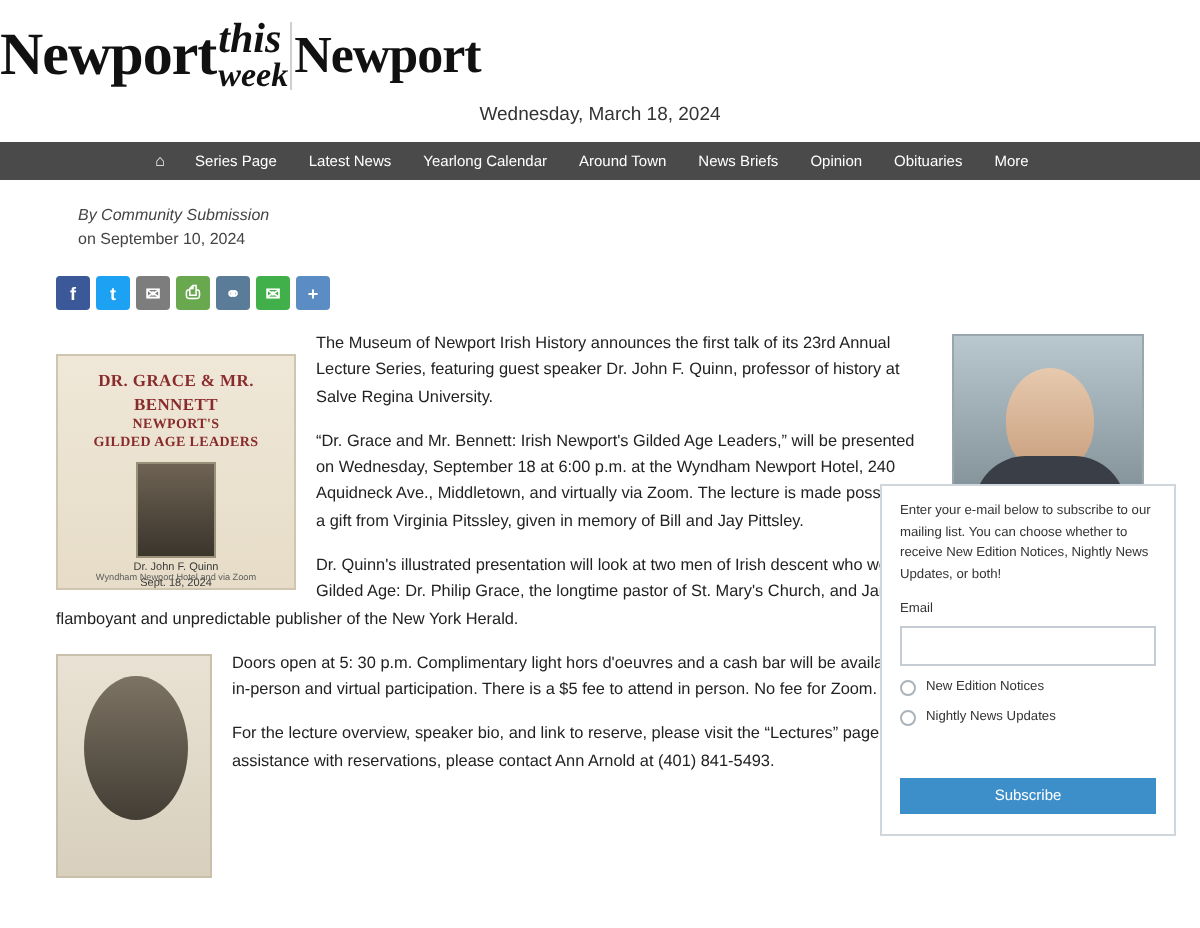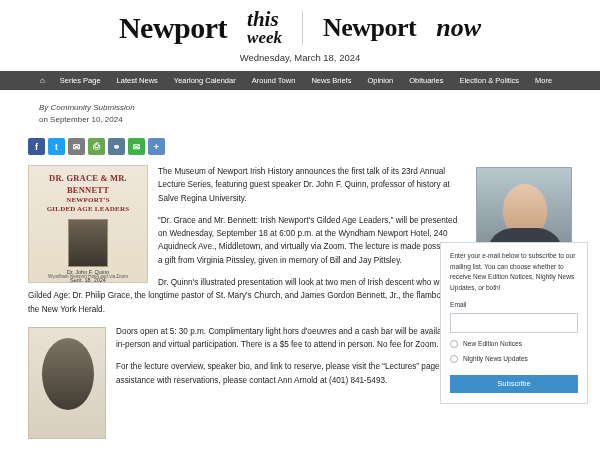--- a/index.html
+++ b/index.html
@@ -7,22 +7,22 @@
     margin: 0; padding: 0;
     width: 600px; height: 464px;
     background: #ffffff;
     font-family: "Liberation Sans", sans-serif;
     overflow: hidden;
   }
   .page { position: relative; width: 600px; height: 464px; background:#fff; }
 
   
   .masthead {
-    display:flex; align-items:center; justify-content:center;
-    gap: 20px; padding: 10px 0 6px 0;
+    display:flex; align-items:center; justify-content:flex-start;
+    gap: 1px; padding: 10px 0 6px 0;
   }
   .logo-newport {
     font-family: "Liberation Serif", serif;
     font-size: 30px; font-weight: 700; letter-spacing: -0.5px; color:#111;
   }
   .logo-thisweek {
     font-family: "Liberation Serif", serif;
     font-style: italic; font-weight:700; font-size: 21px; color:#111;
     line-height: 0.95; display:inline-block; text-align:left;
   }
@@ -76,21 +76,21 @@
   }
 
   
   .content { padding: 10px 28px 0 28px; position: relative; }
   .article-text {
     font-size: 8.2px; color:#222; line-height: 1.62; text-align: left;
   }
   .article-text p { margin: 0 0 9px 0; }
 
   .poster {
-    float:left; width: 120px; height: 118px; margin: 0 10px 6px 0;
+    float:left; width: 120px; height: 118px; margin: 12px 10px 6px 0;
     background: linear-gradient(#efe7d8, #e6dcc7);
     border: 1px solid #cfc6b2; position: relative; overflow:hidden;
   }
   .poster .pt {
     text-align:center; color:#8a2b2b; font-family:"Liberation Serif", serif;
     font-weight:700; font-size: 7px; line-height:1.35; padding: 7px 4px 0 4px;
     letter-spacing: .2px;
   }
   .poster .pt .big { font-size: 8.5px; display:block; }
   .poster .photo {
@@ -149,21 +149,21 @@
     width:100%; height: 20px; border:1px solid #c5ccd3; background:#fff;
     font-size: 7px; padding: 0 4px; font-family:"Liberation Sans", sans-serif;
   }
   .sb-check { display:flex; align-items:center; gap:5px; margin-top: 7px; }
   .sb-check .box {
     width: 8px; height: 8px; border:1px solid #aab2ba; border-radius:50%;
     background:#fff; flex: 0 0 auto;
   }
   .sb-check span { font-size: 6.6px; color:#333; }
   .sb-btn {
-    margin-top: 12px; width: 100%; height: 18px; background:#3d8fc9;
+    margin-top: 26px; width: 100%; height: 18px; background:#3d8fc9;
     color:#fff; border:none; font-size: 7.5px; cursor:pointer;
     font-family:"Liberation Sans", sans-serif;
   }
   .clearfix::after { content:""; display:block; clear:both; }
 </style>
 </head>
 <body>
 
 <div class="page">
 
@@ -172,35 +172,33 @@
       <span>Newport</span>
     </div>
     <div class="logo-thisweek">
       <span>this</span>
       <span class="l2">week</span>
     </div>
     <div class="logo-sep"></div>
     <div class="logo-now-plain">
       <span>Newport</span>
     </div>
-    <div class="logo-now">now</div>
   </div>
 
   <div class="dateline">Wednesday, March 18, 2024</div>
 
   <div class="navbar">
     <span class="nav-home-icon">⌂</span>
     <span class="nav-item">Series Page</span>
     <span class="nav-item">Latest News</span>
     <span class="nav-item">Yearlong Calendar</span>
     <span class="nav-item">Around Town</span>
     <span class="nav-item">News Briefs</span>
     <span class="nav-item">Opinion</span>
     <span class="nav-item">Obituaries</span>
-    <span class="nav-item">Election &amp; Politics</span>
     <span class="nav-item">More</span>
   </div>
 
 
   <div class="byline">
     <i>By Community Submission</i><br>
     <span>on September 10, 2024</span>
   </div>
 
   <div class="share">

